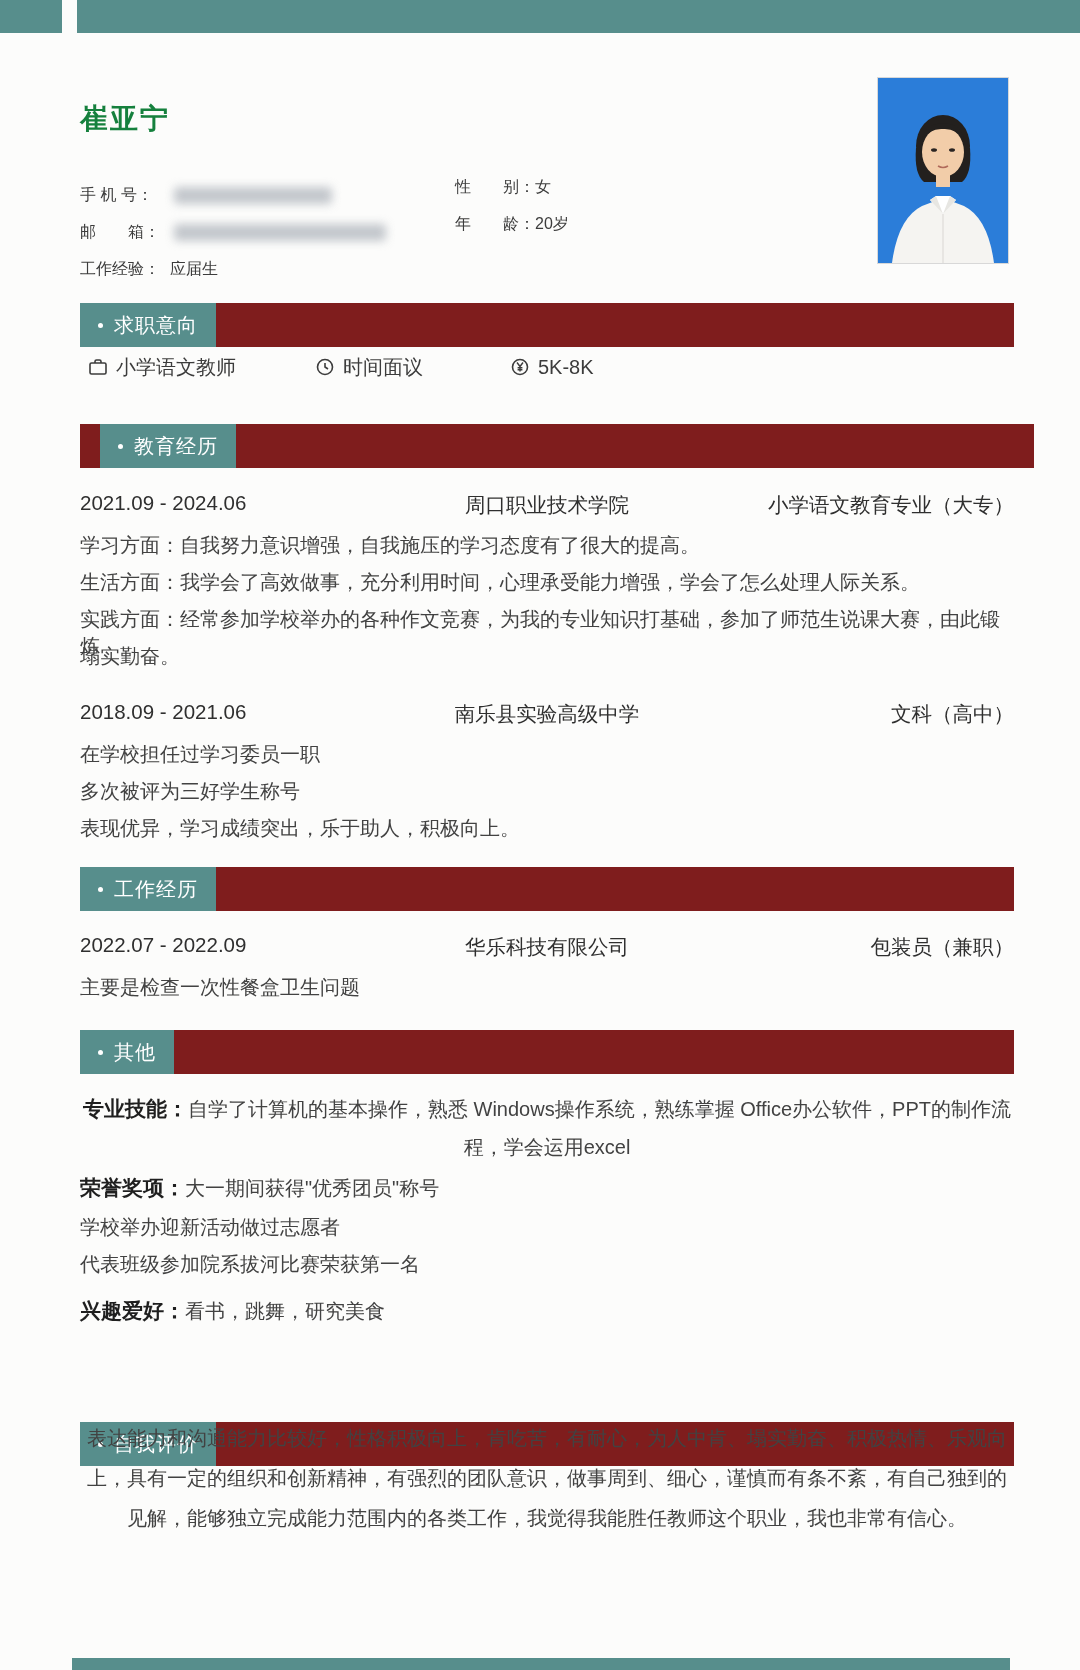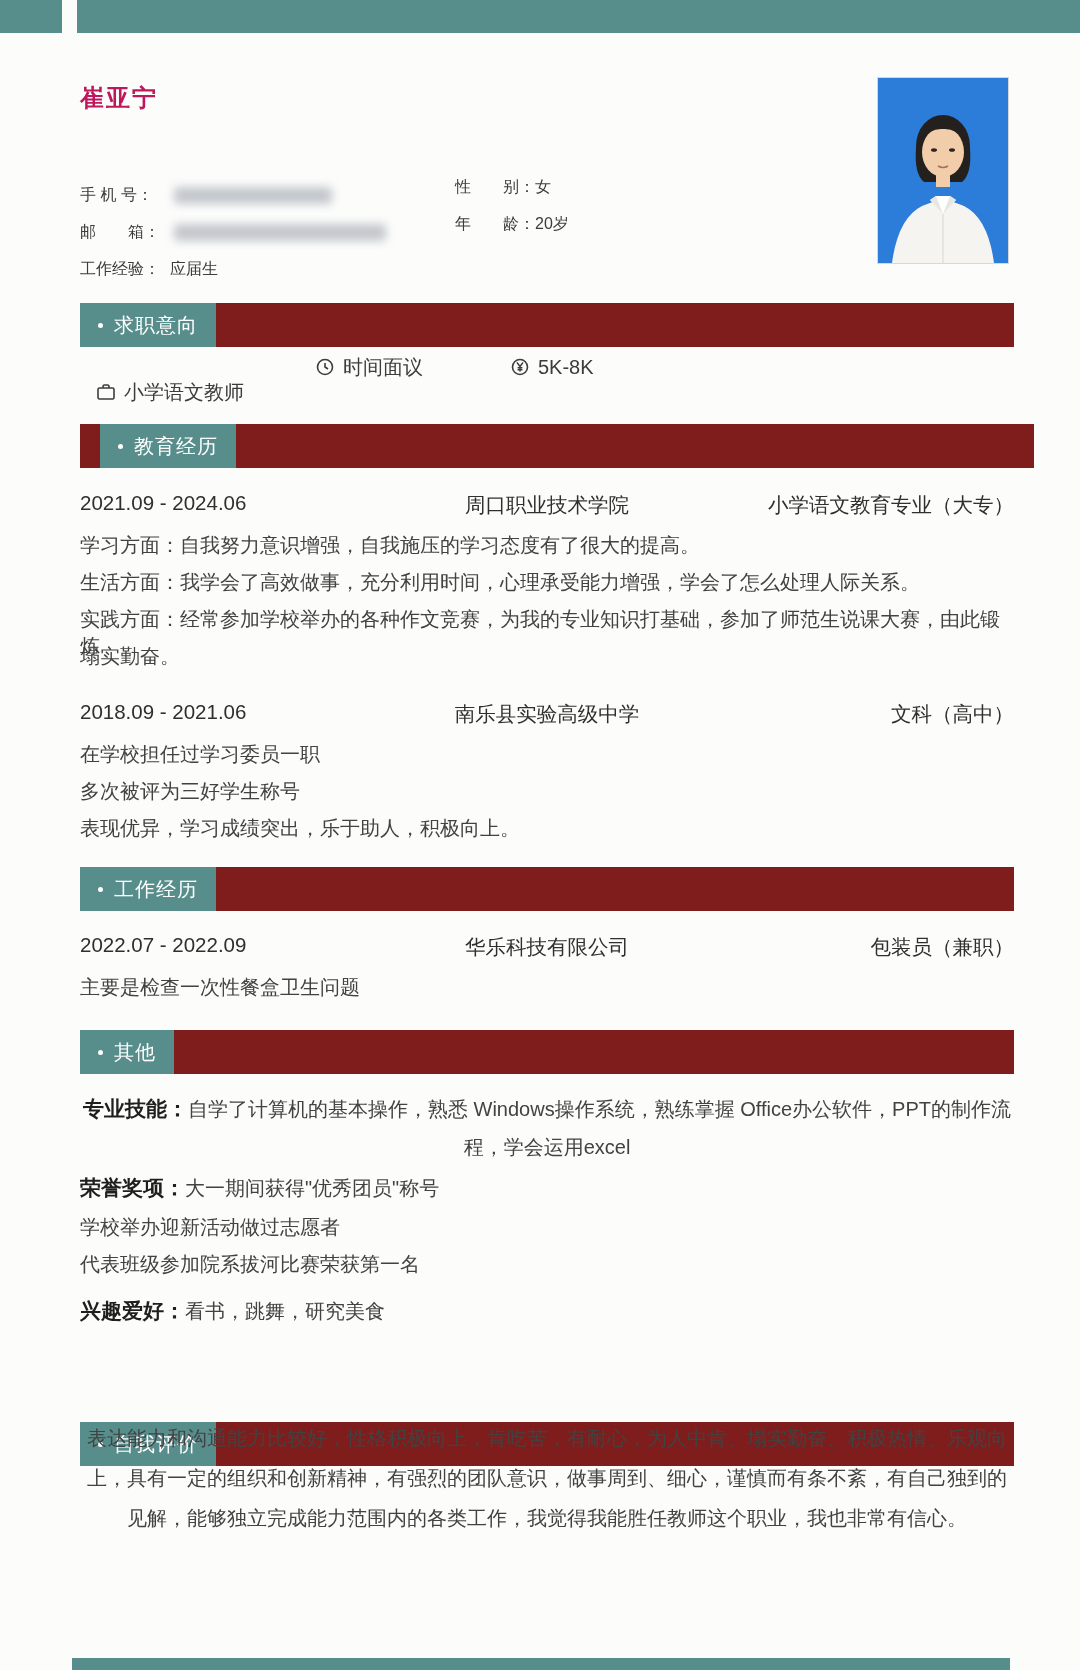--- a/index.html
+++ b/index.html
@@ -7,21 +7,21 @@
     position:relative;width:1080px;height:1670px;overflow:hidden;
     background:#fcfcfb;color:#3f3f3f;
     font-family:"Liberation Sans","DejaVu Sans",sans-serif;
   }
   
   .topbar{position:absolute;left:0;top:0;width:1080px;height:33px;background:#578e8c;}
   .topbar-notch{position:absolute;left:62px;top:0;width:15px;height:33px;background:#fcfcfb;}
   .bottombar{position:absolute;left:72px;top:1658px;width:938px;height:12px;background:#578e8c;}
 
   
-  .name{position:absolute;left:80px;top:82px;font-size:24px;font-weight:bold;color:#be185d;letter-spacing:2px;}
+  .name{position:absolute;left:80px;top:100px;font-size:28px;font-weight:bold;color:#15803d;letter-spacing:2px;}
   .contact{position:absolute;left:80px;top:141px;width:700px;font-size:16px;color:#3c3c3c;margin-top:36px;}
   .contact-row{height:37px;display:flex;align-items:center;}
   .c-label{display:inline-block;min-width:90px;white-space:pre;}
   .c-col-right{position:absolute;left:375px;top:0;}
   .blur-chip{display:inline-block;height:17px;border-radius:3px;background:#b9bec4;filter:blur(5px);opacity:.85;vertical-align:middle;}
   .blur-phone{width:158px;margin-left:4px;}
   .blur-email{width:212px;margin-left:4px;}
 
   .photo{position:absolute;left:878px;top:78px;width:130px;height:185px;box-shadow:0 0 0 1px #d8d8d8;}
 
@@ -31,21 +31,21 @@
     padding:0 18px;font-size:20px;letter-spacing:1px;}
   .dot{width:5px;height:5px;border-radius:50%;background:#ffffff;margin-right:11px;flex:0 0 auto;}
 
   
   .line{position:absolute;left:80px;width:934px;font-size:20px;color:#424242;}
   .bold-label{font-weight:bold;color:#1f1f1f;font-size:21px;}
 
   
   .intent-row{position:absolute;left:80px;top:350px;width:934px;height:34px;font-size:20px;color:#3c3c3c;}
   .intent-item{position:absolute;top:0;display:flex;align-items:center;gap:8px;height:34px;}
-  .intent-pos{left:16px;margin-top:25px;}
+  .intent-pos{left:8px;}
   .intent-time{left:235px;}
   .intent-sal{left:430px;}
   .icon-svg{display:block;}
 
   
   .entry-row{position:absolute;left:80px;width:934px;display:flex;font-size:20.5px;color:#2f2f2f;}
   .entry-date{width:260px;}
   .entry-org{flex:1;text-align:center;}
   .entry-role{width:260px;text-align:right;}
 

